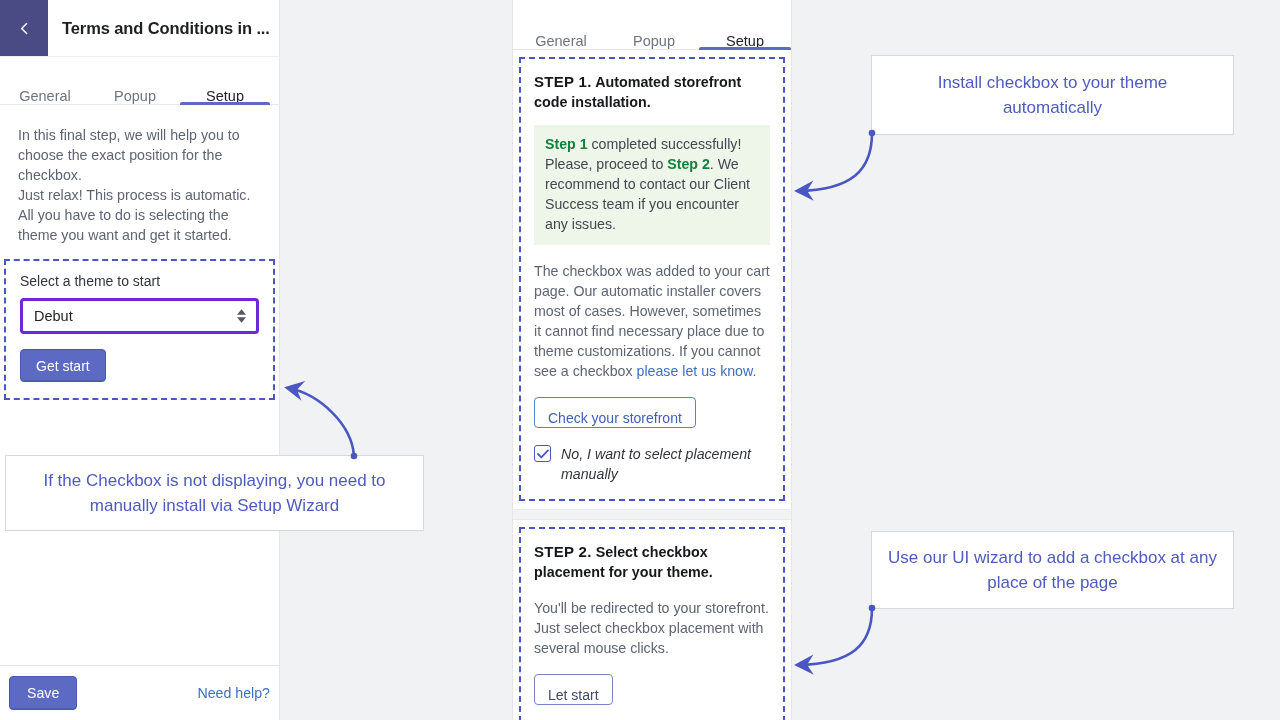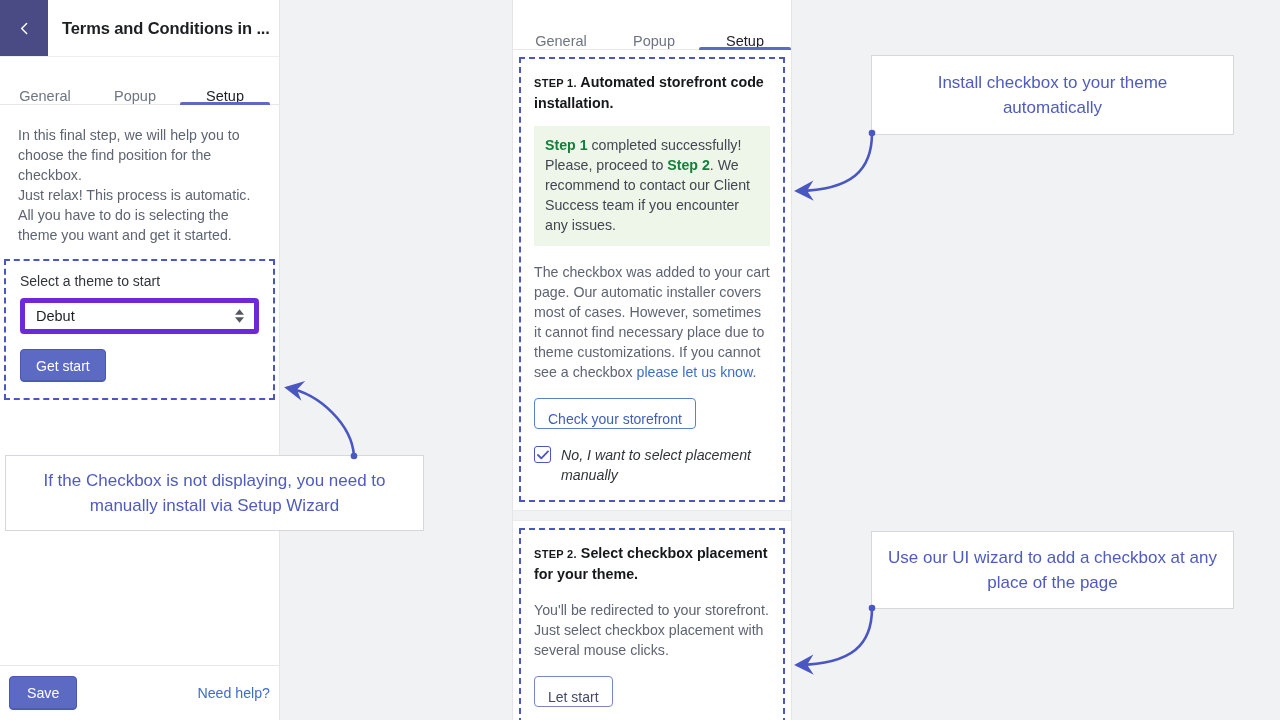--- a/index.html
+++ b/index.html
@@ -65,21 +65,21 @@
   .theme-box {
     margin: 14px 4px 0 4px;
     border: 2.5px dashed #4a57c2;
     padding: 12px 14px 16px 14px;
   }
   .theme-label {
     font-size: 14px; color: #31343a; margin-bottom: 9px;
   }
   .theme-select {
     position: relative; height: 36px;
-    border: 5px solid #6d28d9; border-radius: 4px; background: #fff;
+    border: 3px solid #6d28d9; border-radius: 4px; background: #fff;
     display: flex; align-items: center; padding: 0 30px 0 11px;
     font-size: 14.5px; color: #1d1f22; cursor: pointer;
     box-shadow: 0 1px 0 rgba(22,29,37,0.03);
   }
   .theme-select .spinner {
     position: absolute; right: 10px; top: 50%;
     transform: translateY(-50%);
     display: flex; flex-direction: column; gap: 2px;
   }
   .get-start {
@@ -129,21 +129,21 @@
   }
   .card.gap { margin-top: 9px; border-top: 1px solid #e8eaec; }
   .card-dashed {
     border: 2.5px dashed #4a57c2;
     padding: 13px 13px 15px 13px;
   }
   .step-head {
     font-size: 14.3px; line-height: 20px; color: #16181b;
     font-weight: bold;
   }
-  .step-head .kicker { font-size: 11px; letter-spacing: 0.3px; }
+  .step-head .kicker { font-size: 15px; letter-spacing: 0.3px; }
 
   .banner {
     margin-top: 13px; background: #eef6ea;
     padding: 9px 11px 11px 11px;
     font-size: 14.2px; line-height: 20px; color: #414750;
   }
   .banner b { color: #15803d; margin-top: 28px; }
 
   .para {
     margin-top: 16px;
@@ -219,21 +219,21 @@
         <span>Popup</span>
       </div>
       <div class="tab active">
         <span>Setup</span>
       </div>
     </div>
 
     <div class="lp-body">
       <div class="lp-intro">
         <p>In this final step, we will help you to</p>
-        <p>choose the find position for the</p>
+        <p>choose the exact position for the</p>
         <p>checkbox.</p>
         <p>Just relax! This process is automatic.</p>
         <p>All you have to do is selecting the</p>
         <p>theme you want and get it started.</p>
       </div>
 
       <div class="theme-box">
         <div class="theme-label">Select a theme to start</div>
 
         <div class="theme-select">

